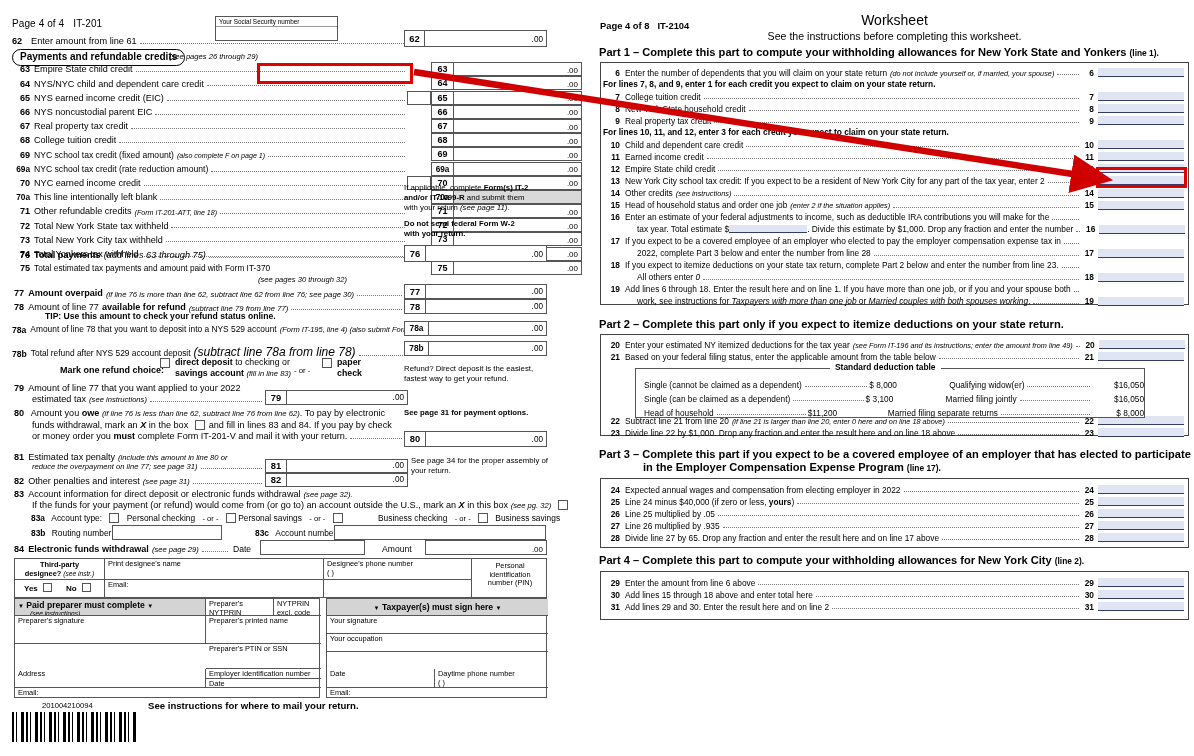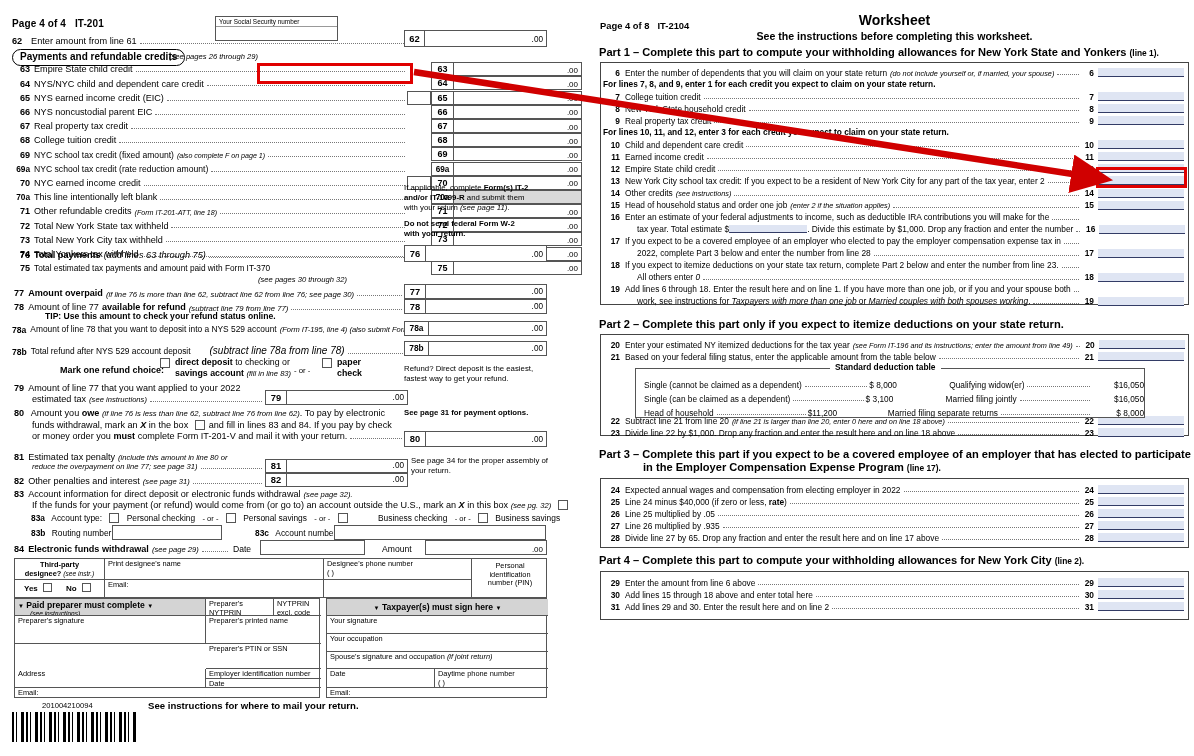--- a/index.html
+++ b/index.html
@@ -18,21 +18,21 @@
   .it { font-style:italic; }
   .bd { font-weight:bold; }
   .dots { flex:1 1 auto; border-bottom:1px dotted #777; margin:0 2px 3px 3px; min-width:4px; }
   .nowrap { white-space:nowrap; }
 
   
   #left-form {
     position:absolute; left:0; top:0; width:595px; height:756px;
     font-size:9.1px; line-height:1.18;
   }
-  .l-head { position:absolute; left:12px; top:18px; font-size:10px; font-weight:bold; letter-spacing:.1px; }
+  .l-head { position:absolute; left:12px; top:18px; font-size:10px; font-weight:normal; letter-spacing:.1px; }
   .l-head .sp { display:inline-block; width:9px; }
 
   .ssn-box {
     position:absolute; left:215px; top:16px; width:123px; height:25px;
     border:1px solid #555; background:#fff;
   }
   .ssn-box .lbl { font-size:6.4px; padding:1px 2px 0 3px; display:block; border-bottom:1px solid #999; }
 
   .row62 { position:absolute; left:12px; top:36px; width:400px; display:flex; align-items:flex-end; font-size:9.2px; }
   .row62 .n { width:19px; font-weight:bold; }
@@ -97,21 +97,21 @@
     background:
       repeating-linear-gradient(to right,#000 0 2px,#fff 2px 4px,#000 4px 5px,#fff 5px 9px,#000 9px 12px,#fff 12px 14px);
   }
   .bcnum { position:absolute; left:42px; top:702px; font-size:7.6px; }
   .mailnote { position:absolute; left:148px; top:700px; font-size:9.6px; font-weight:bold; }
 
   
   #right-form { position:absolute; left:595px; top:0; width:599px; height:596px; font-size:8.4px; }
   .r-head { position:absolute; left:5px; top:20px; font-size:9.4px; font-weight:bold; }
   .r-head .sp { display:inline-block; width:8px; }
-  .r-title { position:absolute; width:599px; text-align:center; font-weight:bold; }
+  .r-title { position:absolute; width:599px; text-align:center; font-weight:normal; }
 
   .part-h { position:absolute; left:4px; font-weight:bold; font-size:11.1px; width:594px;}
   .part-h .sub { font-weight:bold; font-size:8.4px; }
 
   .pbox { position:absolute; border:1px solid #444; background:#fff; }
   .wrow { display:flex; align-items:flex-end; font-size:8.35px; line-height:1.14; padding:0 4px 0 0; height:12.05px; }
   .wrow .n  { flex:0 0 24px; text-align:right; padding-right:5px; font-weight:bold; }
   .wrow .t  { white-space:nowrap; }
   .wrow .rn { flex:0 0 17px; text-align:right; font-weight:bold; padding-right:4px; padding-bottom:0px;}
   .wrow .blank-fld { flex:0 0 86px; height:9px; background:#dfe5f3; border-bottom:1.5px solid #333c66; margin-bottom:1px; }
@@ -362,21 +362,21 @@
       <span class="it nowrap" style="margin-left:3px; font-size:7.5px;">(Form IT-195, line 4) (also submit Form IT-195)</span>
     </div>
     <div class="amtbig" style="left:404px; top:321px; width:143px; height:15px;">
       <div class="num" style="width:24px; font-size:8.4px;">78a</div>
       <div class="fld"></div>
     </div>
 
     <div class="gline" style="left:12px; top:345px; width:393px;">
       <span class="n" style="font-size:8.6px;">78b</span>
       <span class="nowrap" style="font-size:8.4px;">Total refund after NYS 529 account deposit</span>
-      <span class="it nowrap" style="margin-left:19px; font-size:10px;">(subtract line 78a from line 78)</span>
+      <span class="it nowrap" style="margin-left:3px; font-size:12px;">(subtract line 78a from line 78)</span>
       <span class="dots"></span>
     </div>
     <div class="amtbig" style="left:404px; top:341px; width:143px; height:15px;">
       <div class="num" style="width:24px; font-size:8.4px;">78b</div>
       <div class="fld"></div>
     </div>
 
     <div style="position:absolute; left:60px; top:365px; font-size:9px; font-weight:bold;">Mark one refund choice:</div>
     <span class="chk" style="position:absolute; left:160px; top:358px;"></span>
     <div style="position:absolute; left:175px; top:357px; font-size:8.8px; line-height:1.2; font-weight:bold;">
@@ -453,24 +453,24 @@
       <span class="chk" style="margin-left:4px; vertical-align:-2px;"></span>
     </div>
 
     <div style="position:absolute; left:31px; top:513px; font-size:8.4px; white-space:nowrap;">
       <span class="bd">83a</span>
       <span style="margin-left:4px;">Account type:</span>
       <span class="chk" style="margin-left:5px; vertical-align:-2px;"></span>
       <span style="margin-left:5px;">Personal checking</span>
       <span style="margin-left:5px; font-size:7.6px;">- or -</span>
       <span class="chk" style="margin-left:5px; vertical-align:-2px;"></span>
-      <span style="margin-left:5px;">Personal savings</span>
+      <span style="">Personal savings</span>
       <span style="margin-left:5px; font-size:7.6px;">- or -</span>
       <span class="chk" style="margin-left:5px; vertical-align:-2px;"></span>
-      <span style="padding-left:28px;">Business checking</span>
+      <span style="margin-left:5px;padding-left:28px;">Business checking</span>
       <span style="margin-left:5px; font-size:7.6px;">- or -</span>
       <span class="chk" style="margin-left:5px; vertical-align:-2px;"></span>
       <span style="margin-left:5px;">Business savings</span>
     </div>
 
     <div style="position:absolute; left:31px; top:529px; font-size:8.4px;">
       <span class="bd">83b</span>
       <span style="margin-left:4px;">Routing number</span>
     </div>
     <div class="fbox" style="left:112px; top:525px; width:110px; height:15px;"></div>
@@ -536,23 +536,20 @@
     </div>
 
     <div class="tbl" style="left:326px; top:598px; width:221px; height:100px;">
       <div class="cell last gray ctr" style="left:0; top:0; width:221px; height:17px; line-height:15px;">
         <span style="font-size:6px;">▼</span>
         <span>Taxpayer(s) must sign here</span>
         <span style="font-size:6px;">▼</span>
       </div>
       <div class="cell last" style="left:0; top:17px; width:221px; height:18px;"><span>Your signature</span></div>
       <div class="cell last" style="left:0; top:35px; width:221px; height:18px;"><span>Your occupation</span></div>
-      <div class="cell last" style="left:0; top:53px; width:221px; height:17px;">
-        <span>Spouse's signature and occupation</span> <i>(if joint return)</i>
-      </div>
       <div class="cell" style="left:0; top:70px; width:108px; height:19px;"><span>Date</span></div>
       <div class="cell last" style="left:108px; top:70px; width:113px; height:19px;">
         <span>Daytime phone number</span><br><span>(          )</span>
       </div>
       <div class="cell last btm" style="left:0; top:89px; width:221px; height:10px;"><span>Email:</span></div>
     </div>
 
     <div class="bcnum">201004210094</div>
     <div class="barcode">
         <div class="bars"></div>
@@ -786,21 +783,21 @@
       <div style="padding:4px 0 0 0;" id="part3-rows">
           <div class="wrow">
             <span class="n">24</span>
             <span class="t">Expected annual wages and compensation from electing employer in 2022</span>
             <span class="dots"></span>
             <span class="rn">24</span>
             <span class="blank-fld"></span>
           </div>
           <div class="wrow">
             <span class="n">25</span>
-            <span class="t">Line 24 minus $40,000 (if zero or less, <b>rate</b>)</span>
+            <span class="t">Line 24 minus $40,000 (if zero or less, <b>yours</b>)</span>
             <span class="dots"></span>
             <span class="rn">25</span>
             <span class="blank-fld"></span>
           </div>
           <div class="wrow">
             <span class="n">26</span>
             <span class="t">Line 25 multiplied by .05</span>
             <span class="dots"></span>
             <span class="rn">26</span>
             <span class="blank-fld"></span>

